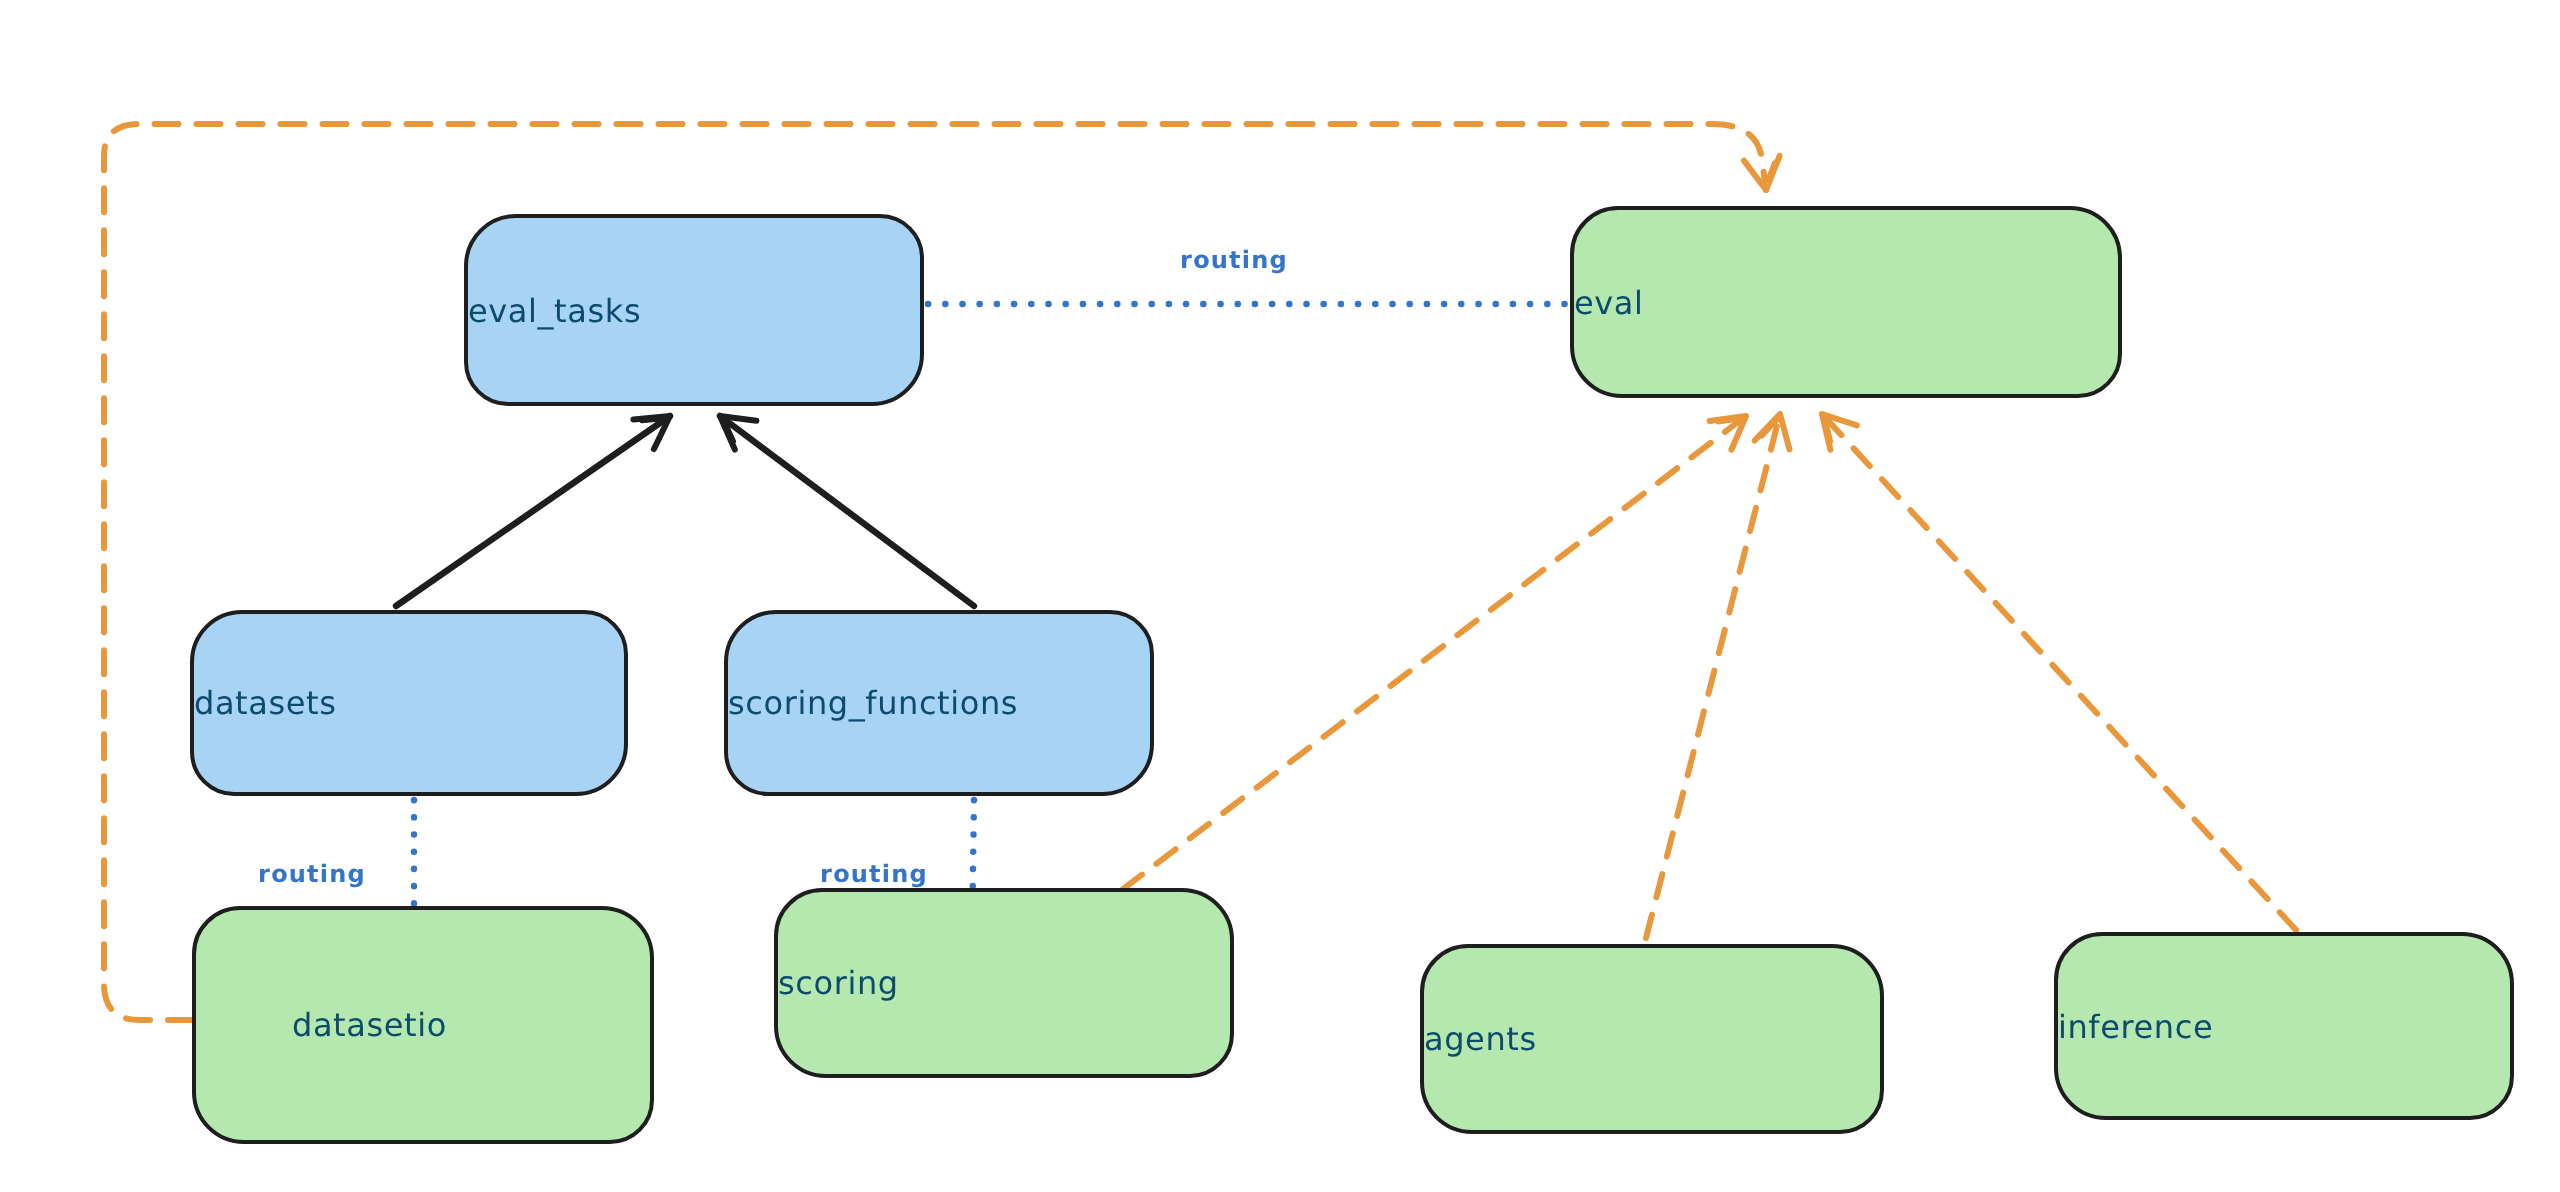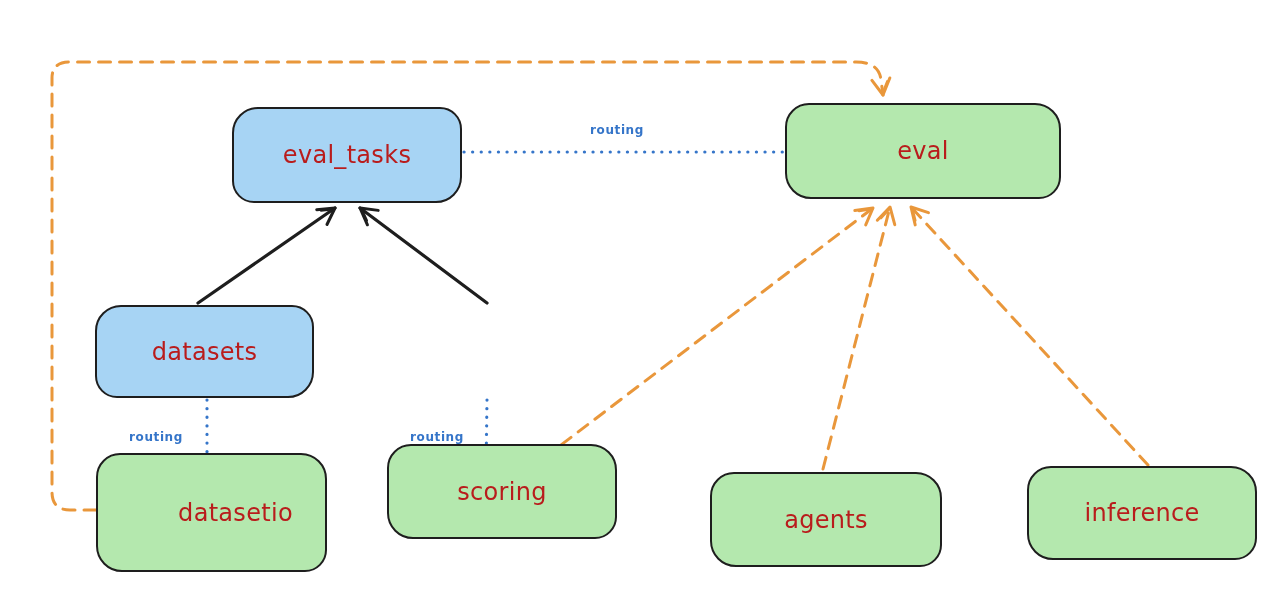--- a/index.html
+++ b/index.html
@@ -20,23 +20,23 @@
     left: 0; top: 0;
     width: 1280px;
     height: 596px;
   }
   .node {
     position: absolute;
     box-sizing: border-box;
     border: 2.5px solid #1e1e1e;
     display: flex;
     align-items: center;
-    justify-content: center;
-    font-size: 24px;
-    color: #b91c1c;
+    justify-content: flex-start;
+    font-size: 16px;
+    color: #0c4a6e;
     letter-spacing: 0.3px;
   }
   .node.blue  { background: #a7d4f4; border-radius: 26px 22px 26px 22px; }
   .node.green { background: #b4e8ae; border-radius: 24px 26px 22px 26px; }
   .edge-label {
     position: absolute;
     transform: translate(-50%, -50%);
     color: #3575c9;
     font-size: 12px;
     font-weight: bold;
@@ -79,20 +79,23 @@
   </div>
 
   <div class="node green" style="left:785px; top:103px; width:276px; height:96px;">
     <span>eval</span>
   </div>
 
   <div class="node blue" style="left:95px; top:305px; width:219px; height:93px;">
     <span>datasets</span>
   </div>
 
+  <div class="node blue" style="left:362px; top:305px; width:215px; height:93px;">
+    <span>scoring_functions</span>
+  </div>
 
   <div class="node green" style="left:96px; top:453px; width:231px; height:119px;padding-left:48px;">
     <span>datasetio</span>
   </div>
 
   <div class="node green" style="left:387px; top:444px; width:230px; height:95px;">
     <span>scoring</span>
   </div>
 
   <div class="node green" style="left:710px; top:472px; width:232px; height:95px;">

